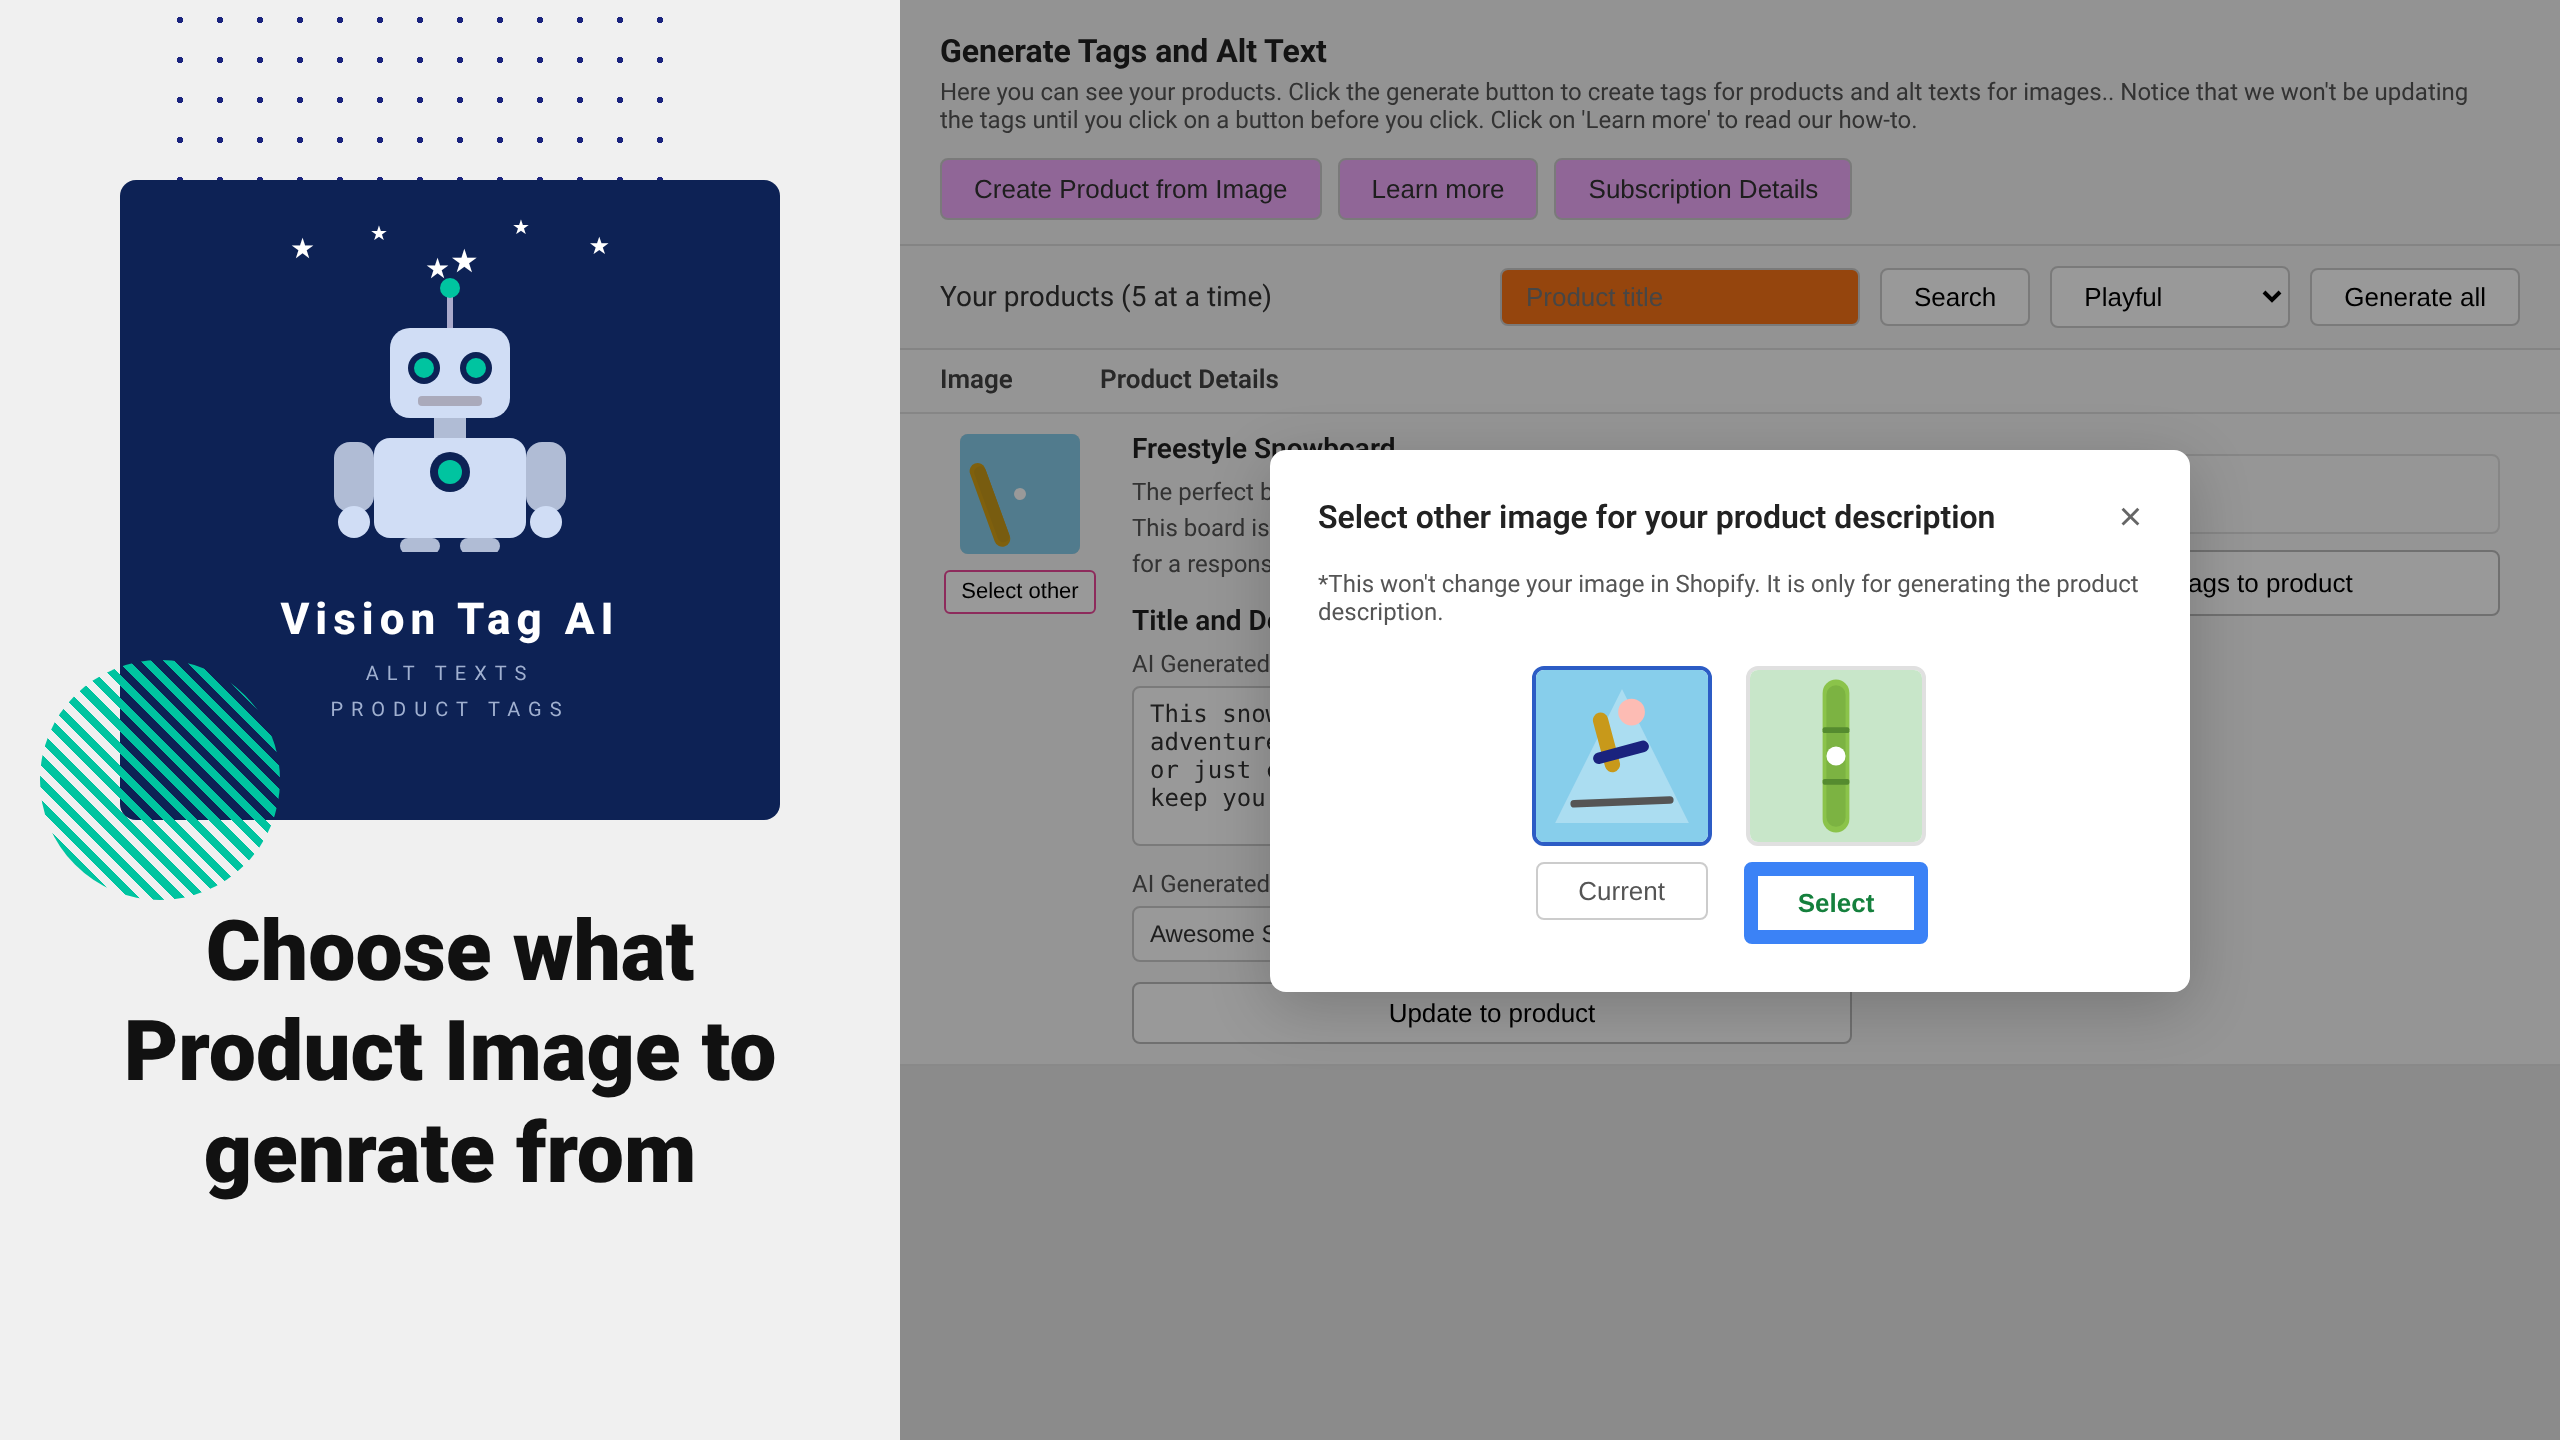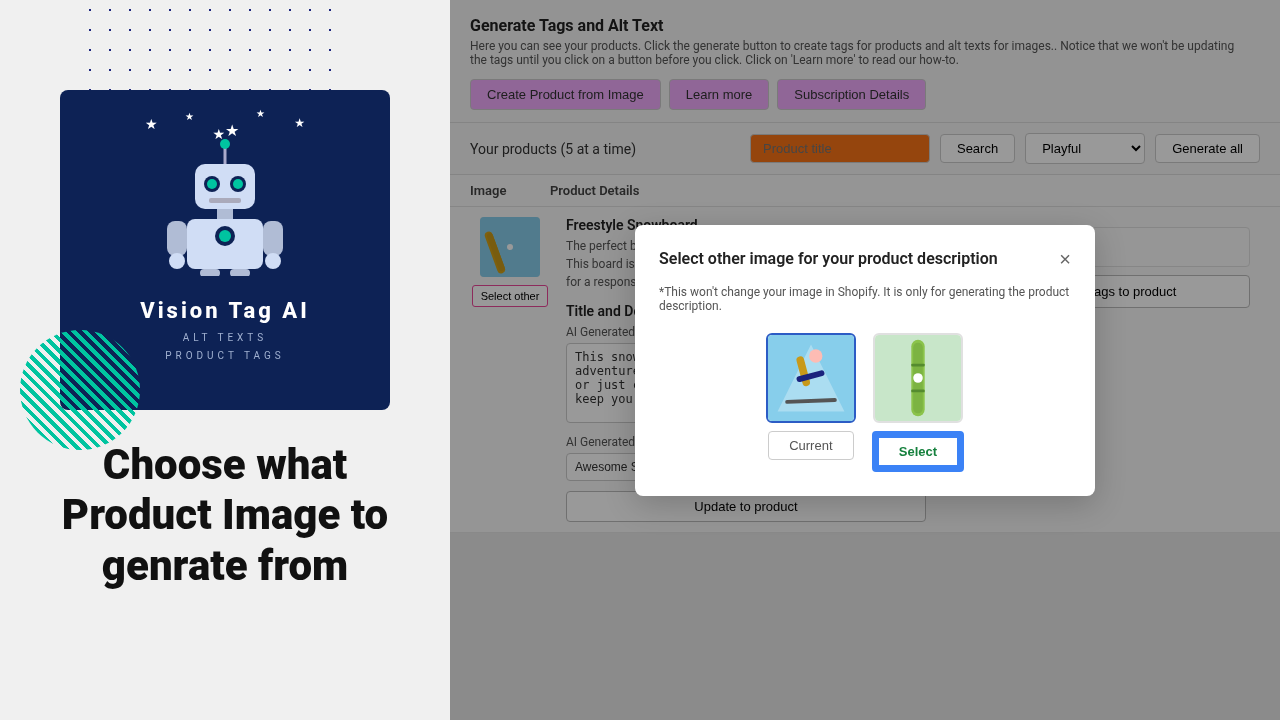--- a/index.html
+++ b/index.html
@@ -126,21 +126,21 @@
       margin-top: 6px;
       text-align: center;
       line-height: 1.8;
     }
 
     .main-tagline {
       font-size: 42px;
       font-weight: 900;
       color: #111;
       text-align: center;
-      margin-top: 30px;
+      margin-top: 42px;
       line-height: 1.2;
       padding: 0 10px;
     }
 
     
     .right-panel {
       flex: 1;
       background: #e8e8e8;
       display: flex;
       flex-direction: column;

